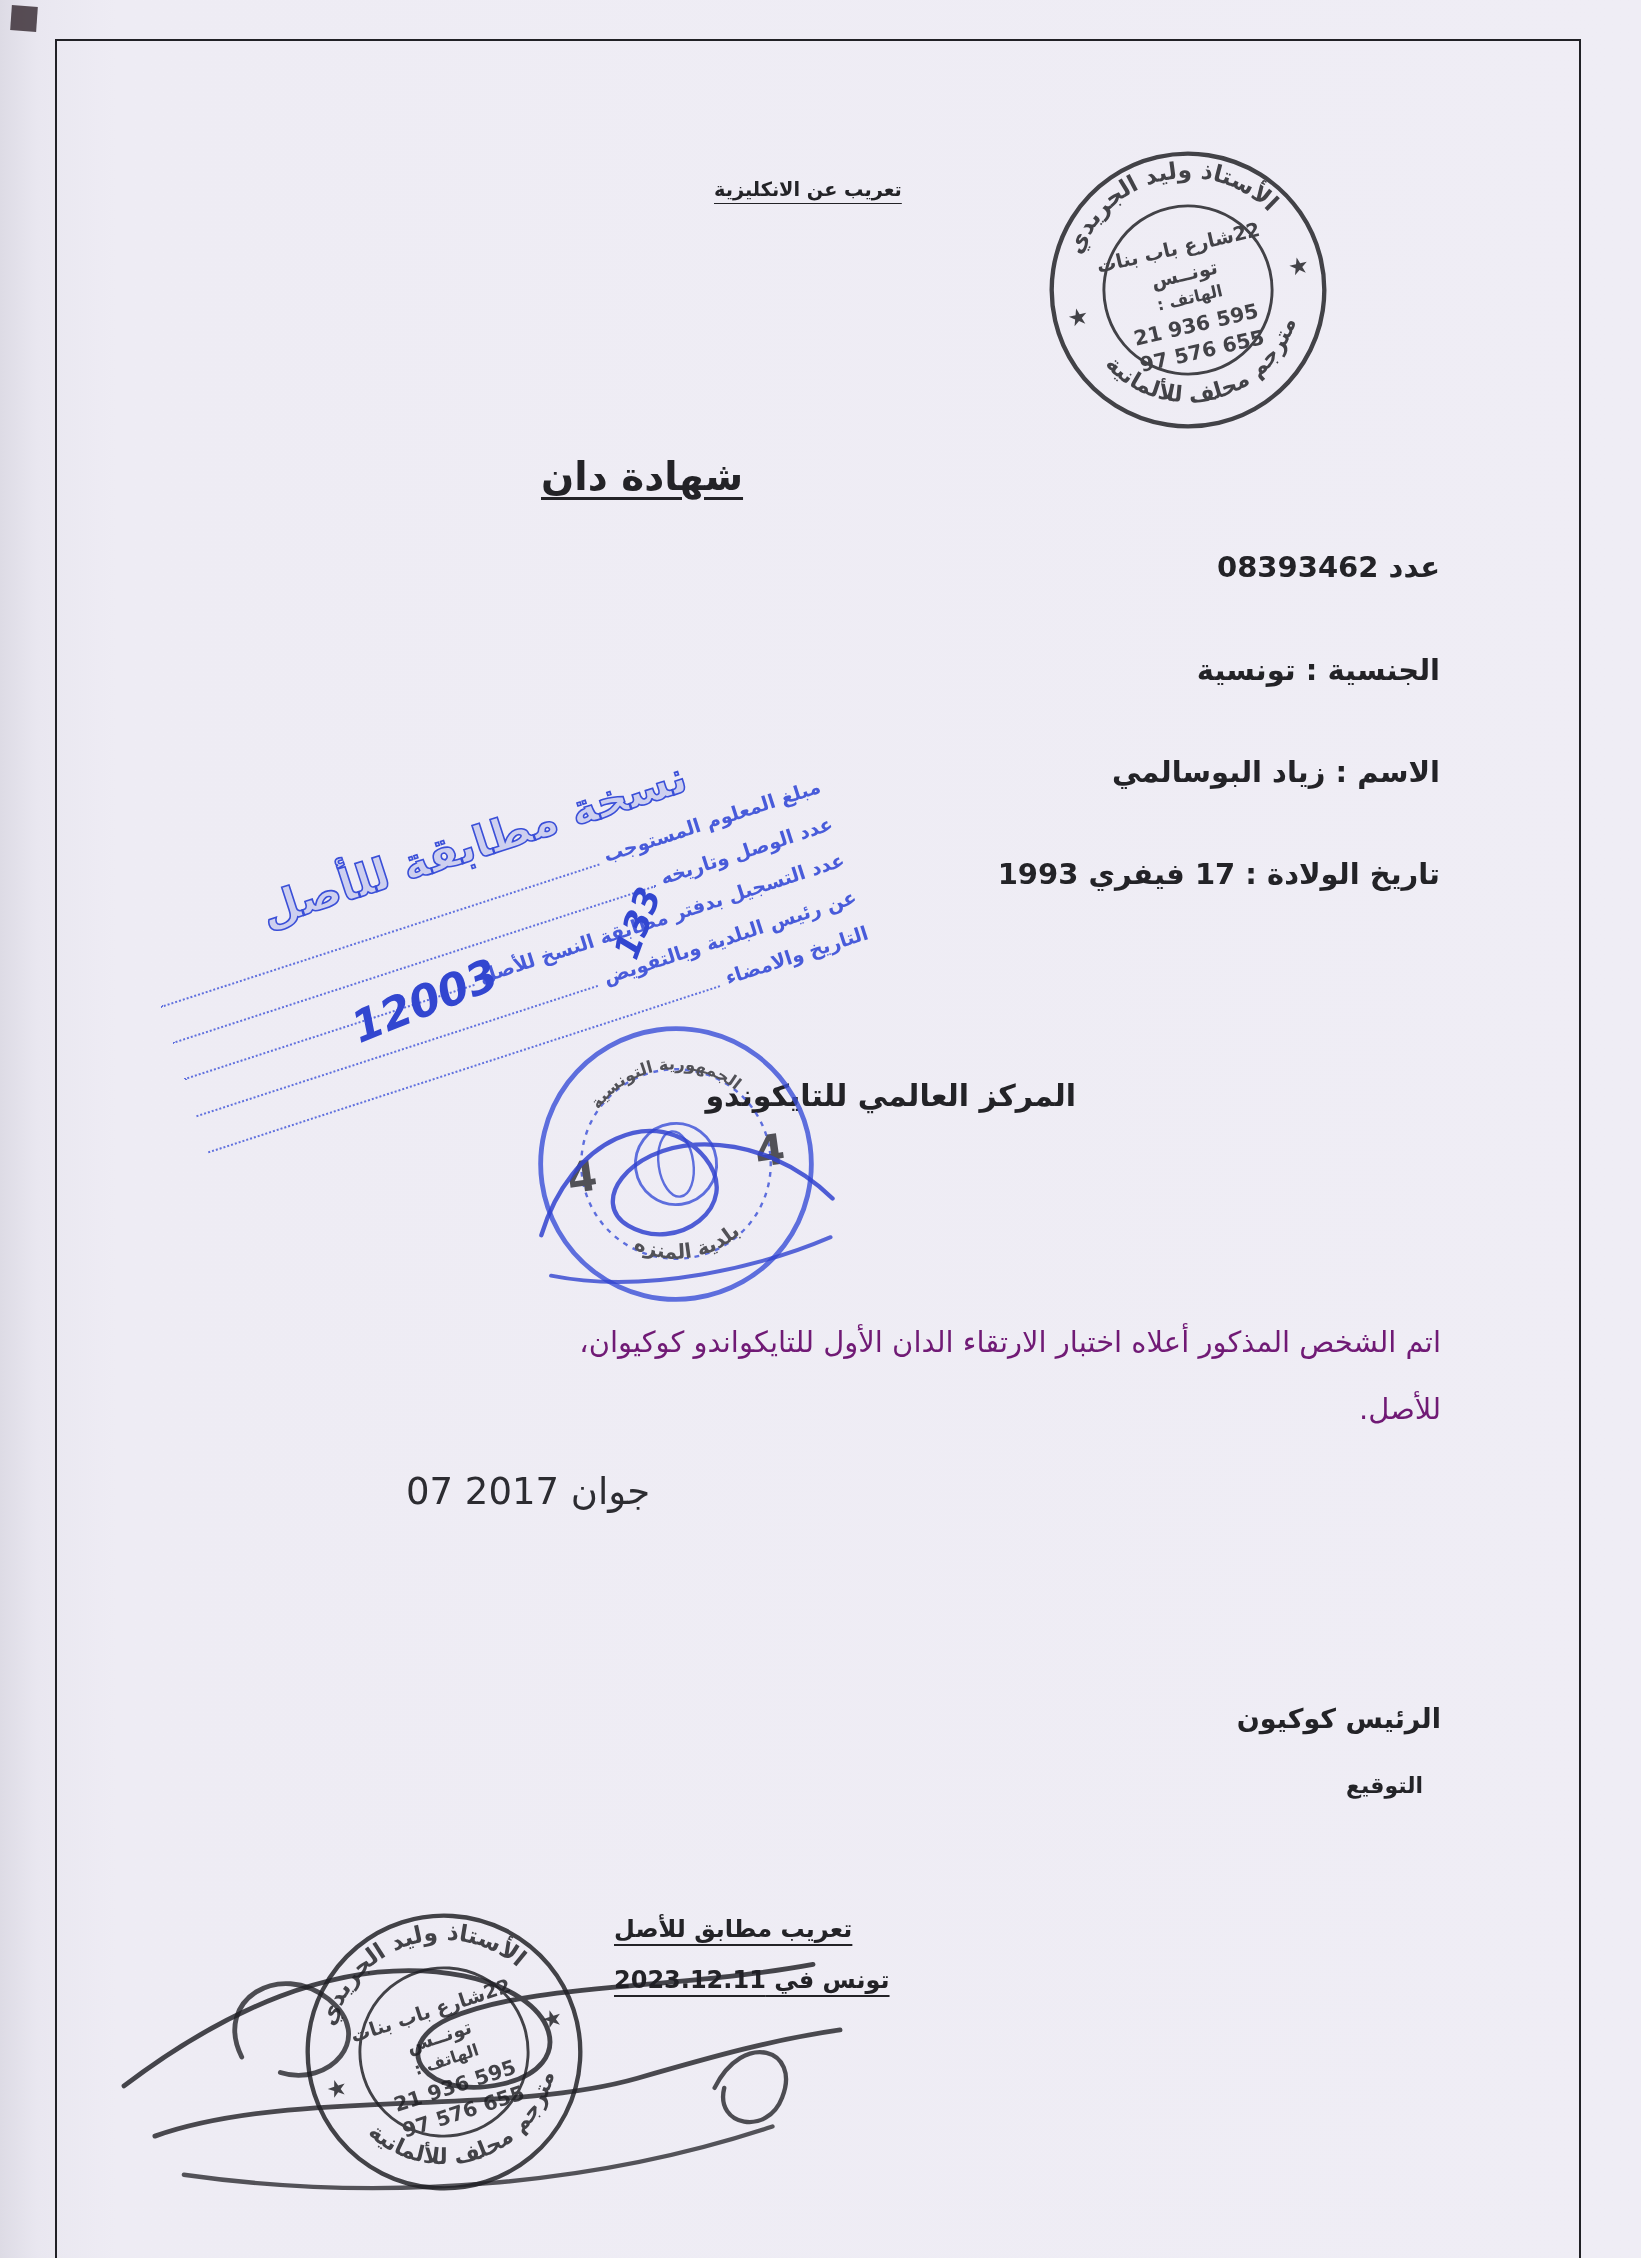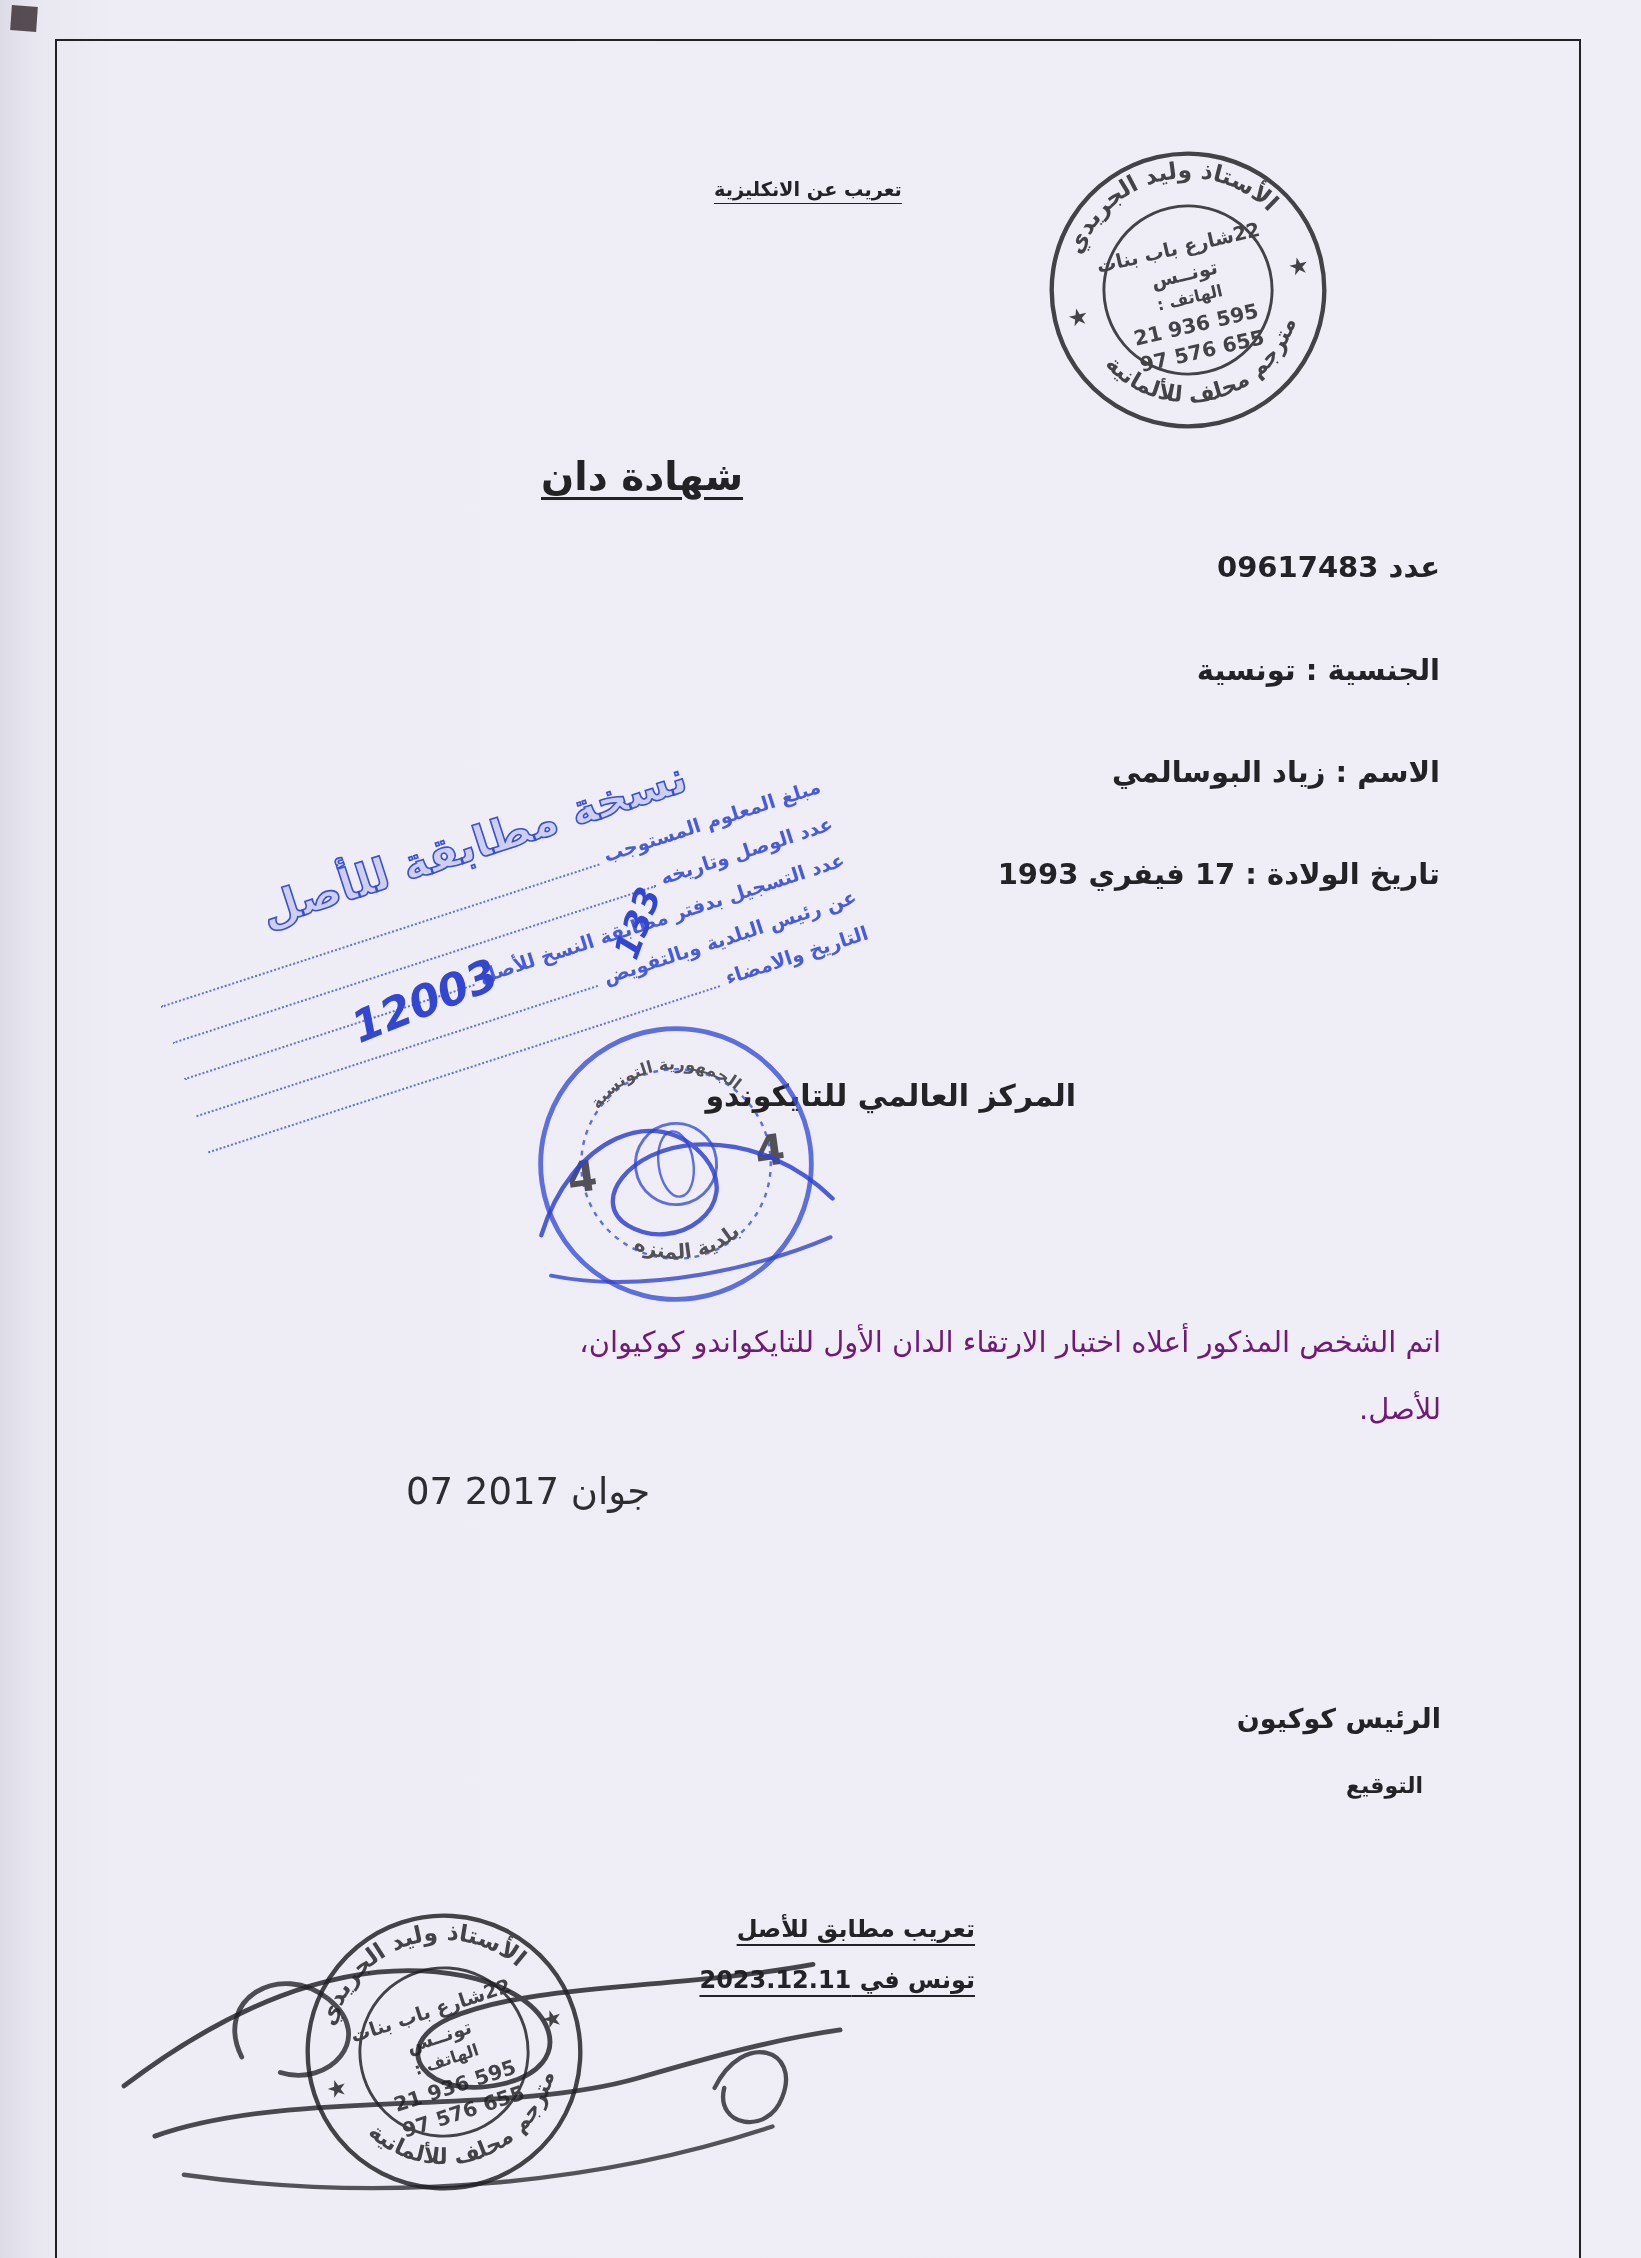--- a/index.html
+++ b/index.html
@@ -28,21 +28,21 @@
     background:#463b43;opacity:.9;transform:rotate(4deg);
   }
   .note{left:714px;top:178px;font-size:19.3px}
   .title{left:541px;top:454px;width:483px;text-align:left;font-size:39px;letter-spacing:1px}
   .field{right:201px;font-size:29px;white-space:nowrap}
   .org{right:565px;top:1078px;font-size:30px;white-space:nowrap}
   .para{right:200px;font-size:29px;white-space:nowrap;color:#701a75}
   .exam-date{left:406px;top:1470px;width:676px;direction:ltr;font-size:37px;color:#2c2c31}
   .pres{right:200px;top:1703px;font-size:27px}
   .siglabel{right:218px;top:1773px;font-size:22px}
-  .footer-line{left:589px;width:386px;text-align:right;font-size:24px}
+  .footer-line{left:614px;width:386px;text-align:left;font-size:24px}
 
   
   .stamp{opacity:.88}
   svg text{font-family:"DejaVu Sans",sans-serif;fill:#2b2b30}
 
   
   .blue-stamp{
     left:135px;top:927px;width:695px;
     transform:rotate(-18deg);transform-origin:0 0;
     color:#3a4fd8;direction:rtl;
@@ -82,21 +82,21 @@
   <text x="267" y="160" font-size="24" text-anchor="middle">★</text>
   <text x="150" y="112" font-size="20" font-weight="bold" text-anchor="middle" style="direction:rtl">22شارع باب بنات</text>
   <text x="150" y="140" font-size="20" font-weight="bold" text-anchor="middle" style="direction:rtl">تونــس</text>
   <text x="150" y="164" font-size="17" font-weight="bold" text-anchor="middle" style="direction:rtl">الهاتف :</text>
   <text x="150" y="194" font-size="21" font-weight="bold" text-anchor="middle">21 936 595</text>
   <text x="150" y="222" font-size="21" font-weight="bold" text-anchor="middle">97 576 655</text>
 </svg>
 
 <div class="abs title rtl b u">شهادة دان</div>
 
-<div class="abs field rtl b" style="top:550px">عدد 09617483</div>
+<div class="abs field rtl b" style="top:550px">عدد 08393462</div>
 <div class="abs field rtl b" style="top:653px">الجنسية : تونسية</div>
 <div class="abs field rtl b" style="top:755px">الاسم : زياد البوسالمي</div>
 <div class="abs field rtl b" style="top:857px">تاريخ الولادة : 17 فيفري 1993</div>
 
 <div class="abs org rtl b">المركز العالمي للتايكوندو</div>
 
 <div class="abs blue-stamp">
   <div class="bs-heading">نسخة مطابقة للأصل</div>
   <div class="bs-row">
     <span class="bs-label">مبلغ المعلوم المستوجب</span>

